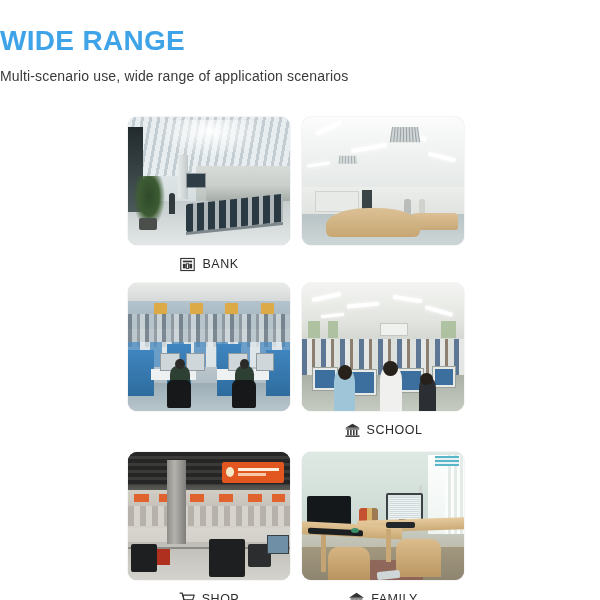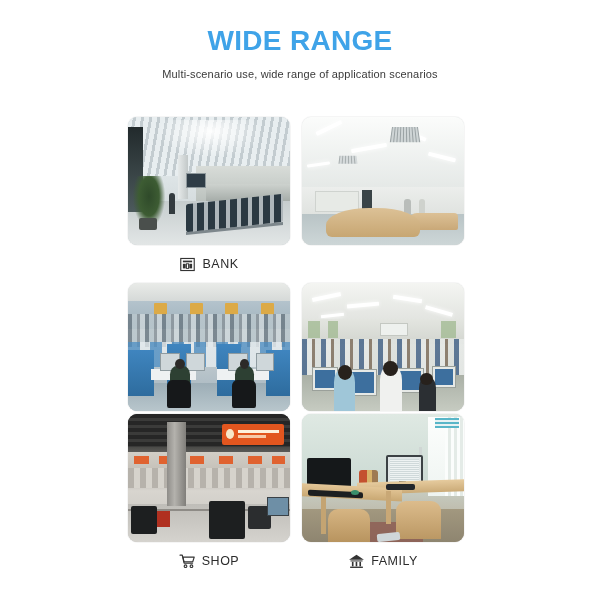--- a/index.html
+++ b/index.html
@@ -5,32 +5,32 @@
   html,body{margin:0;padding:0;}
   body{
     width:600px;height:600px;
     background:#ffffff;
     font-family:"Liberation Sans", sans-serif;
     overflow:hidden;
   }
   .page{position:relative;width:600px;height:600px;background:#fff;}
 
   
-  .header{padding-top:24px;text-align:center;}
+  .header{padding-top:24px;text-align:left;}
   .title{
     color:#3fa3e8;
     font-weight:bold;
     font-size:28px;
     line-height:1.18;
     letter-spacing:0.3px;
   }
   .title .line{display:block;white-space:nowrap;}
   .subtitle{
     margin-top:11px;
-    font-size:11px;
+    font-size:14px;
     color:#3a3a3a;
     letter-spacing:0.15px;
   }
 
   
   .grid{
     position:absolute;
     left:128px;top:112px;
     width:336px;
     display:grid;
@@ -402,20 +402,32 @@
               <i></i>
             </div>
           <div class="stu s3"></div>
             <div class="sh sh3"></div>
           <div class="stu s2"></div>
             <div class="sh sh2"></div>
           <div class="stu s1"></div>
             <div class="sh sh1"></div>
         </div>
       </div>
+      <div class="caption">
+        <svg class="ico" viewBox="0 0 24 24">
+          <polygon points="12,2.5 22,8 2,8" fill="#333"></polygon>
+          <rect x="2.5" y="9" width="19" height="1.6" fill="#333"></rect>
+          <rect x="4.5" y="11" width="2.2" height="7.5" fill="#333"></rect>
+          <rect x="8.6" y="11" width="2.2" height="7.5" fill="#333"></rect>
+          <rect x="12.7" y="11" width="2.2" height="7.5" fill="#333"></rect>
+          <rect x="16.8" y="11" width="2.2" height="7.5" fill="#333"></rect>
+          <rect x="2" y="19" width="20" height="2" fill="#333"></rect>
+        </svg>
+        <span class="lbl">SCHOOL</span>
+      </div>
     </div>
 
     <div class="cell r3">
       <div class="thumb">
         <div class="scene shop">
           <div class="ceil"></div>
           <div class="sign">
               <b></b>
               <i></i>
               <u></u>

